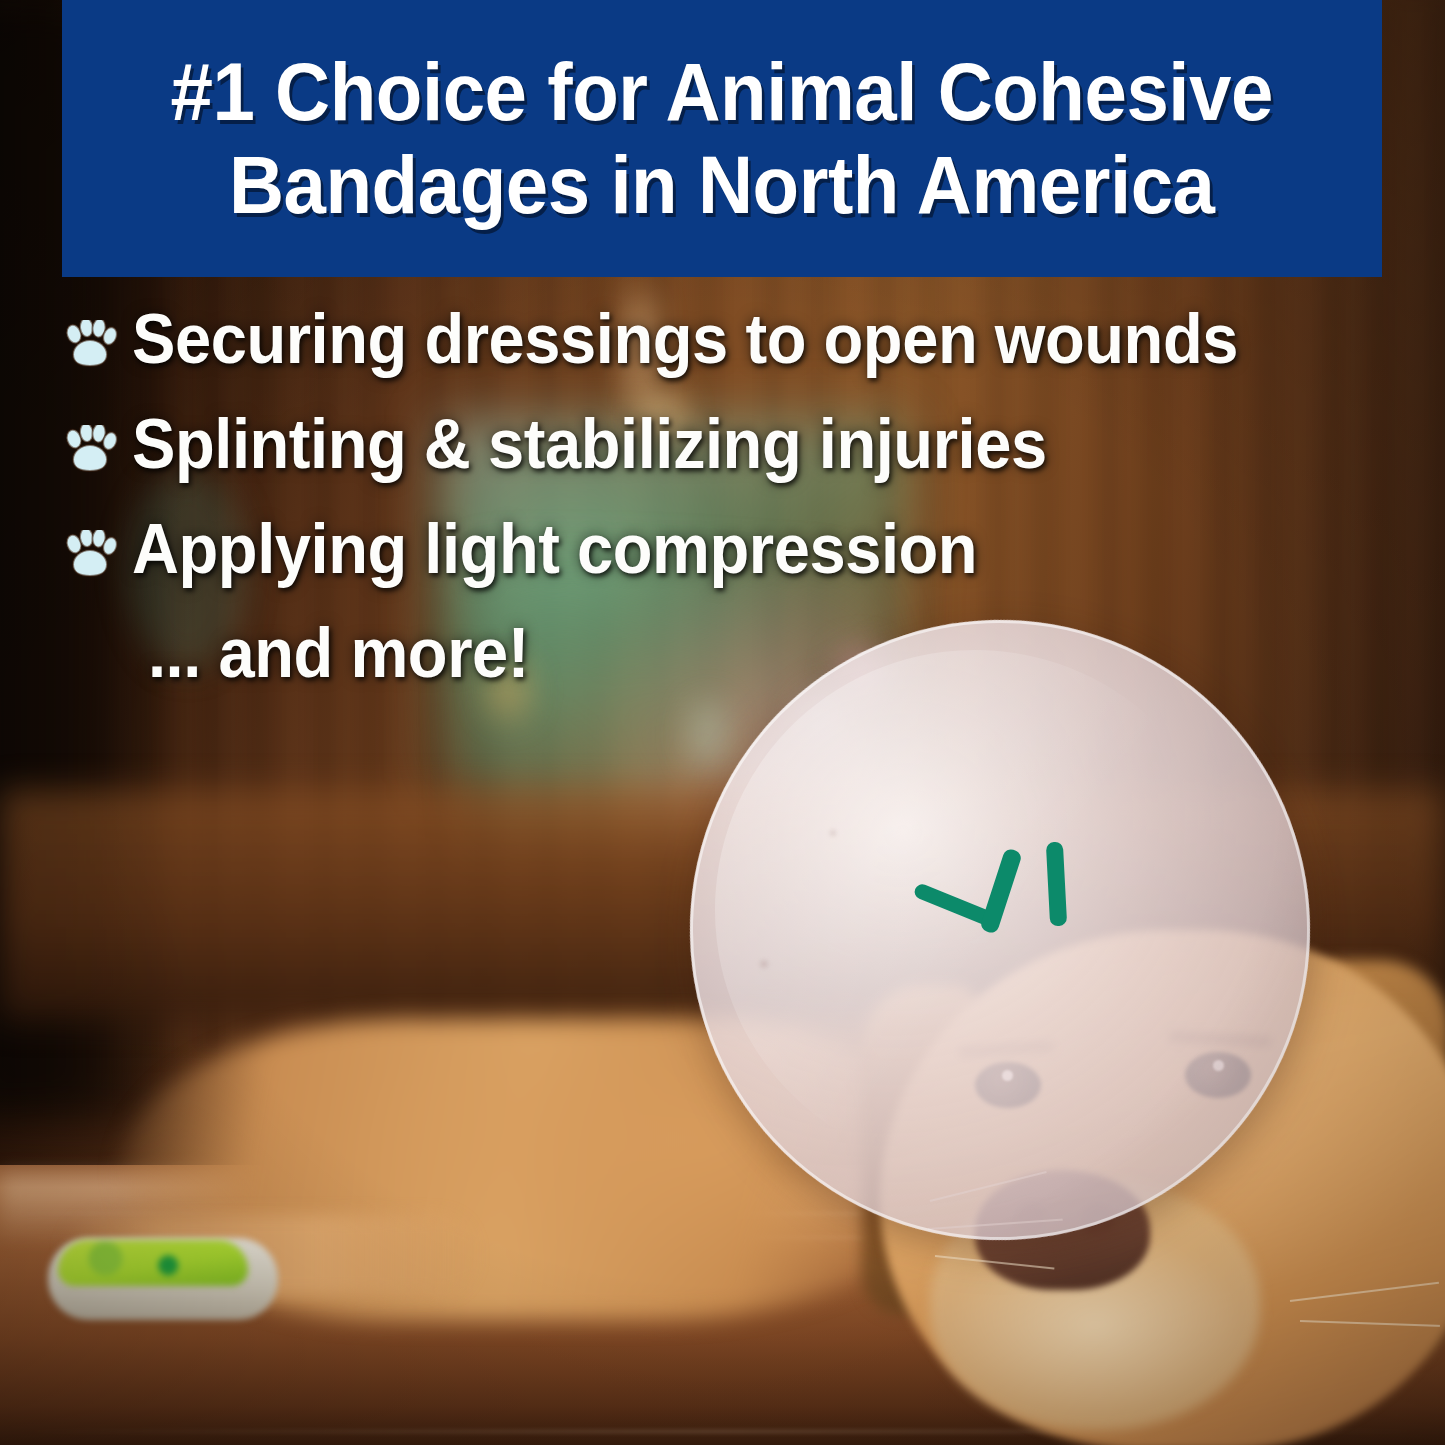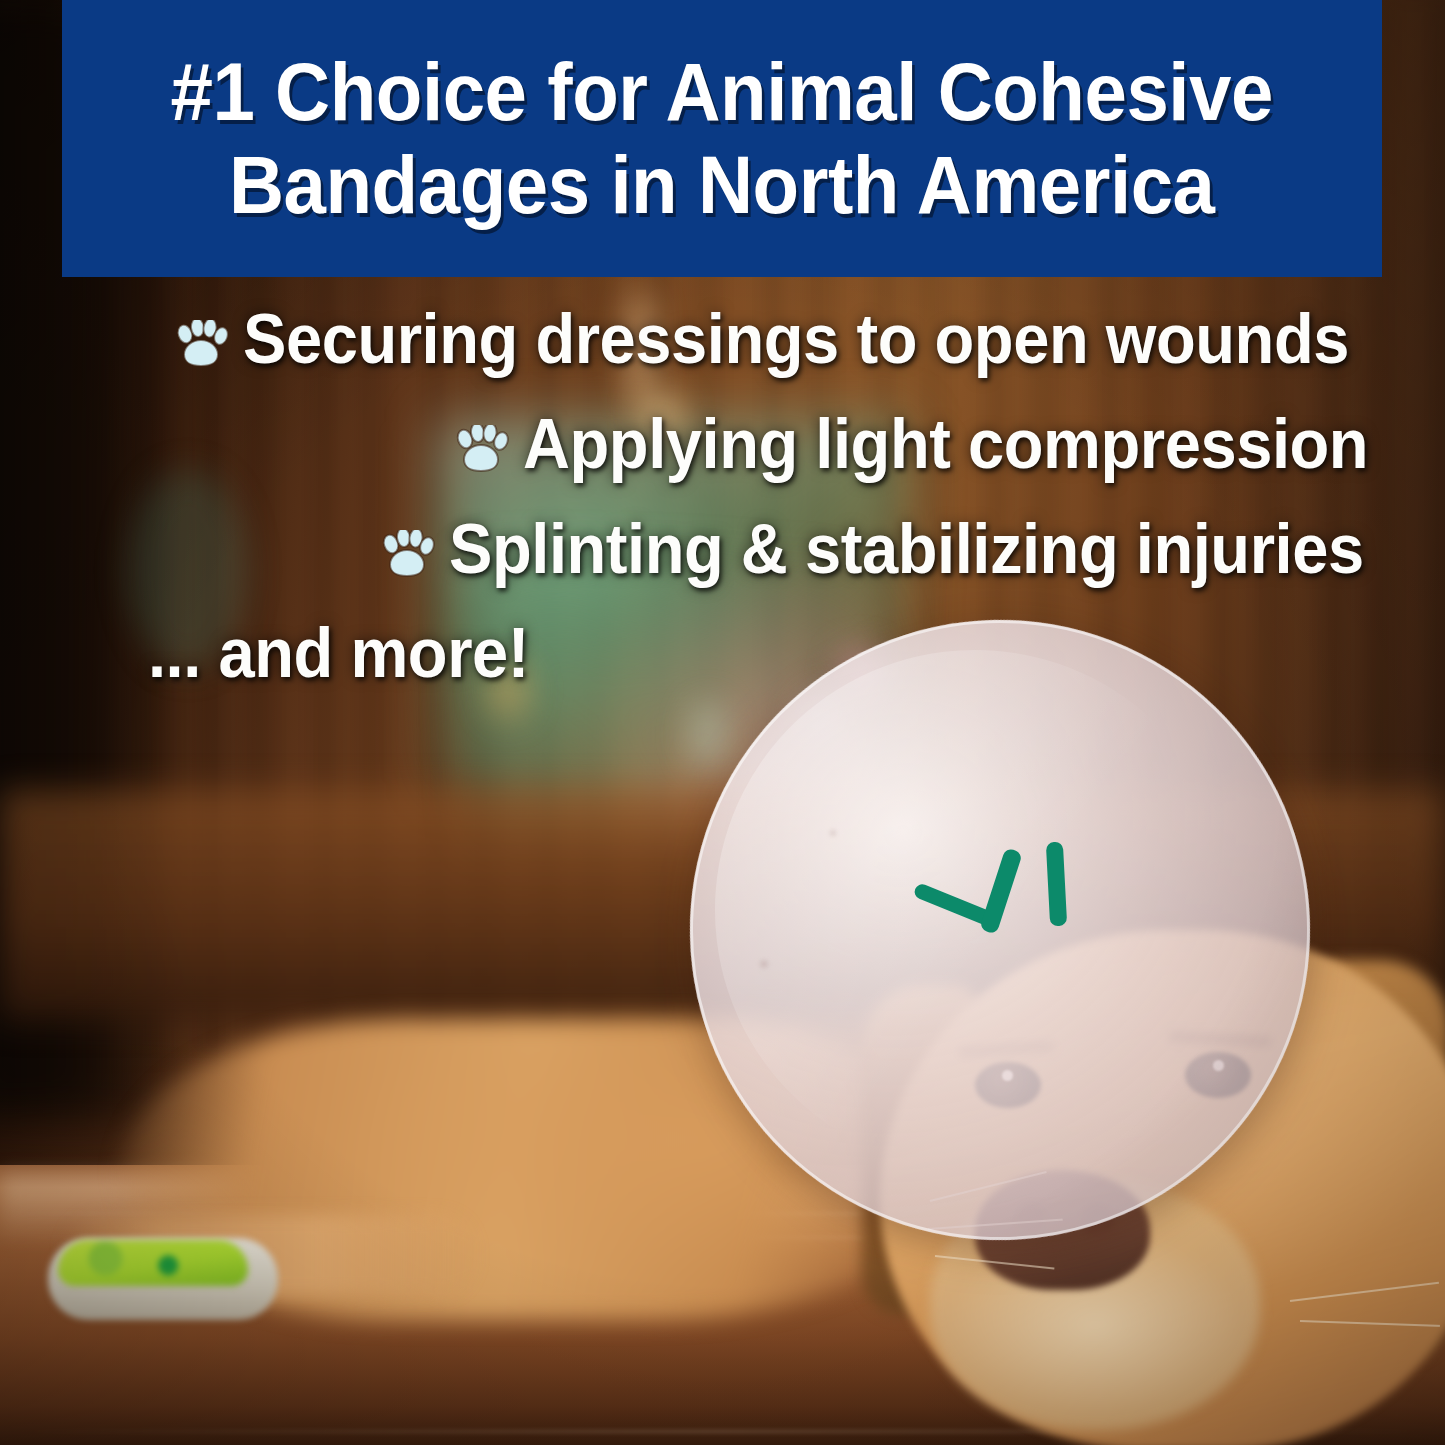--- a/index.html
+++ b/index.html
@@ -228,21 +228,20 @@
   }
 
   
   .bullets{
     position:absolute;left:62px;top:300px;width:1370px;
     z-index:4;
   }
   .bullet{
     display:flex;align-items:flex-start;gap:14px;
     margin-bottom:26px;
-    justify-content:flex-end;
   }
   .pawicon{flex:0 0 auto;width:56px;height:52px;margin-top:20px;}
   .btxt{
     color:#fdfdfb;
     font-family:"Liberation Sans", sans-serif;
     font-weight:bold;
     font-size:70px;
     line-height:1.13;
     letter-spacing:-.5px;
     transform:scaleX(.93);
@@ -358,35 +357,35 @@
         <svg viewBox="0 0 56 52" width="56" height="52" aria-hidden="true">
           <g fill="#d4eef4" stroke="rgba(60,32,16,.55)" stroke-width="2">
             <ellipse cx="12" cy="14" rx="7" ry="9.5" transform="rotate(-18 12 14)"></ellipse>
             <ellipse cx="24.5" cy="7.5" rx="6.5" ry="9.5" transform="rotate(-6 24.5 7.5)"></ellipse>
             <ellipse cx="37" cy="8" rx="6.5" ry="9.5" transform="rotate(7 37 8)"></ellipse>
             <ellipse cx="48" cy="16" rx="6.5" ry="9" transform="rotate(20 48 16)"></ellipse>
             <path d="M28 20c9 0 17 6.5 17 14.5 0 7-6 11.5-17 11.5S11 41.5 11 34.5C11 26.5 19 20 28 20z"></path>
           </g>
         </svg>
       </span>
-      <span class="btxt">Applying light compression</span>
+      <span class="btxt">Splinting &amp; stabilizing injuries</span>
     </div>
 
     <div class="bullet">
       <span class="pawicon">
         <svg viewBox="0 0 56 52" width="56" height="52" aria-hidden="true">
           <g fill="#d4eef4" stroke="rgba(60,32,16,.55)" stroke-width="2">
             <ellipse cx="12" cy="14" rx="7" ry="9.5" transform="rotate(-18 12 14)"></ellipse>
             <ellipse cx="24.5" cy="7.5" rx="6.5" ry="9.5" transform="rotate(-6 24.5 7.5)"></ellipse>
             <ellipse cx="37" cy="8" rx="6.5" ry="9.5" transform="rotate(7 37 8)"></ellipse>
             <ellipse cx="48" cy="16" rx="6.5" ry="9" transform="rotate(20 48 16)"></ellipse>
             <path d="M28 20c9 0 17 6.5 17 14.5 0 7-6 11.5-17 11.5S11 41.5 11 34.5C11 26.5 19 20 28 20z"></path>
           </g>
         </svg>
       </span>
-      <span class="btxt">Splinting &amp; stabilizing injuries</span>
+      <span class="btxt">Applying light compression</span>
     </div>
 
 
     <div class="more">... and more!</div>
   </div>
 
 </div>
 
 </body></html>

